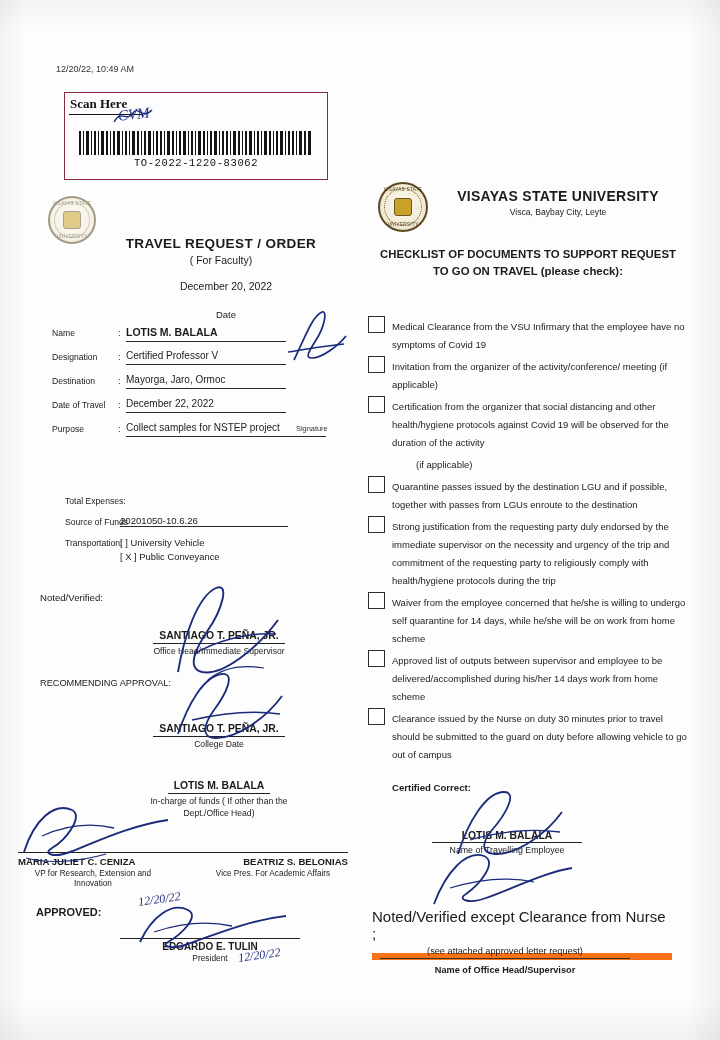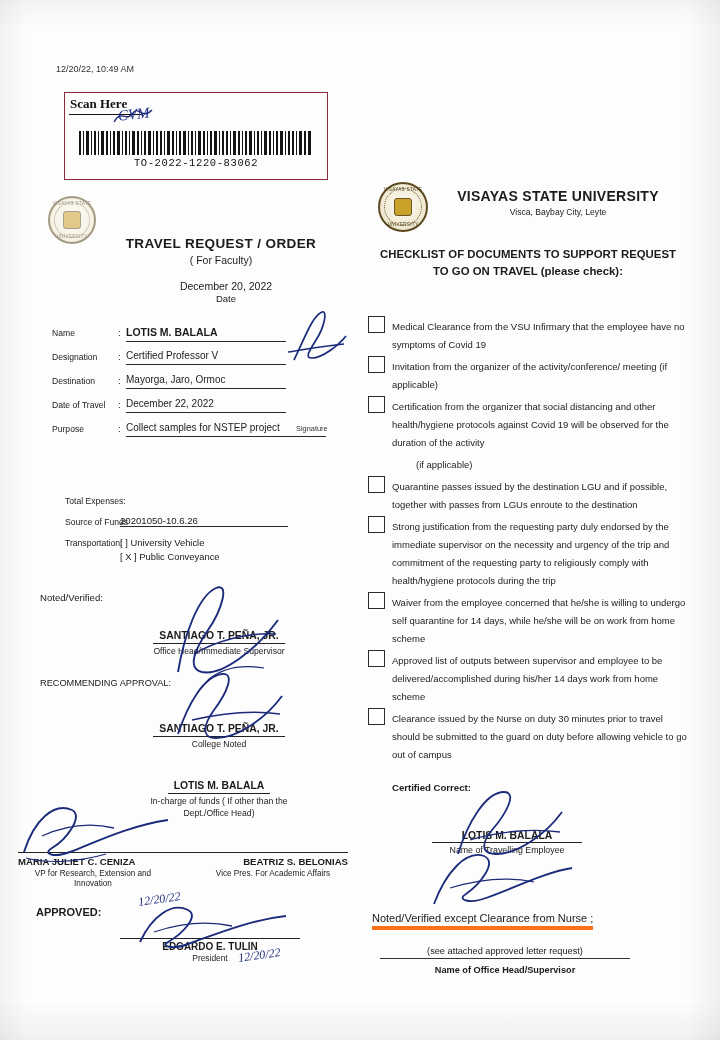--- a/index.html
+++ b/index.html
@@ -82,21 +82,21 @@
   .seal .bl{ position:absolute; bottom:3px; left:0; right:0; font-size:4.6px; letter-spacing:.3px;}
 
   
   .left{ position:absolute; left:40px; top:236px; width:320px; }
   .title-travel{
     text-align:center; font-weight:bold; font-size:13.5px; letter-spacing:.4px;
     margin-left:42px;
   }
   .sub-faculty{ text-align:center; font-size:10.5px; margin-top:3px; margin-left:42px;}
   .date-line{ text-align:center; font-size:10.5px; margin-top:14px; margin-left:52px;}
-  .date-caption{ text-align:center; font-size:9.5px; margin-top:1px; margin-left:52px;}
+  .date-caption{ text-align:center; font-size:9.5px; margin-top:17px; margin-left:52px;}
 
   .fields{ position:absolute; left:52px; top:324px; width:300px; }
   .frow{ position:relative; height:24px; }
   .flabel{ position:absolute; left:0; top:4px; width:64px; font-size:8.6px; color:#222; }
   .fcolon{ position:absolute; left:66px; top:3px; font-size:9.5px;}
   .fval{
     position:absolute; left:74px; top:2px; width:160px;
     font-size:10px; border-bottom:1px solid #2a2a2a; padding-bottom:3px;
     font-family:"Liberation Sans", sans-serif;
   }
@@ -157,21 +157,21 @@
   .itext{ font-size:9.5px; line-height:1.42; color:#1d1d1d;}
   .indent{ padding-left:24px; }
 
   .certified{ position:absolute; left:392px; top:782px; font-weight:bold; font-size:9.6px;}
   .emp{ position:absolute; left:392px; top:830px; width:230px; text-align:center;}
   .empname{ font-weight:bold; font-size:10.4px;}
   .empname-line{ width:150px; height:1px; background:#222; margin:1px auto 2px auto;}
   .emprole{ font-size:8.8px;}
 
   .notedex{ position:absolute; left:372px; top:908px; width:300px;}
-  .notedex .t{ font-size:11px; border-bottom:4px solid #f97316; display:inline-block; padding-bottom:2px;}
+  .notedex .t{ font-size:15px; border-bottom:7px solid #f97316; display:inline-block; padding-bottom:11px;}
   .attached{ position:absolute; left:380px; top:946px; width:250px; text-align:center;}
   .attached .a1{ font-size:9.2px; border-bottom:1px solid #333; padding-bottom:2px; display:block;}
   .attached .a2{ font-weight:bold; font-size:9.2px; margin-top:3px;}
 
   
   .ink{ position:absolute; pointer-events:none; }
   .ink svg{ display:block; }
   .inkdate{
     position:absolute; font-family:"Liberation Serif", serif;
     color:#1b2a7a; font-size:12px; font-style:italic; transform:rotate(-8deg);
@@ -335,21 +335,21 @@
 
   <div class="noted">
     <div class="nlabel">Noted/Verified:</div>
     <div class="sigblock" style="margin-top:22px">
       <div class="signame">SANTIAGO T. PEÑA, JR.</div>
       <div class="sigrole">Office Head/Immediate Supervisor</div>
     </div>
     <div class="rec">RECOMMENDING APPROVAL:</div>
     <div class="sigblock" style="margin-top:30px">
       <div class="signame">SANTIAGO T. PEÑA, JR.</div>
-      <div class="sigrole">College Noted</div>
+      <div class="sigrole">College Date</div>
     </div>
     <div class="sigblock" style="margin-top:26px">
       <div class="signame">LOTIS M. BALALA</div>
       <div class="sigrole">In-charge of  funds ( If other than the</div>
       <div class="sigrole">Dept./Office Head)</div>
     </div>
   </div>
 
   <div class="ink" style="left:160px; top:580px;">
     <svg width="130" height="110" viewBox="0 0 130 110">

